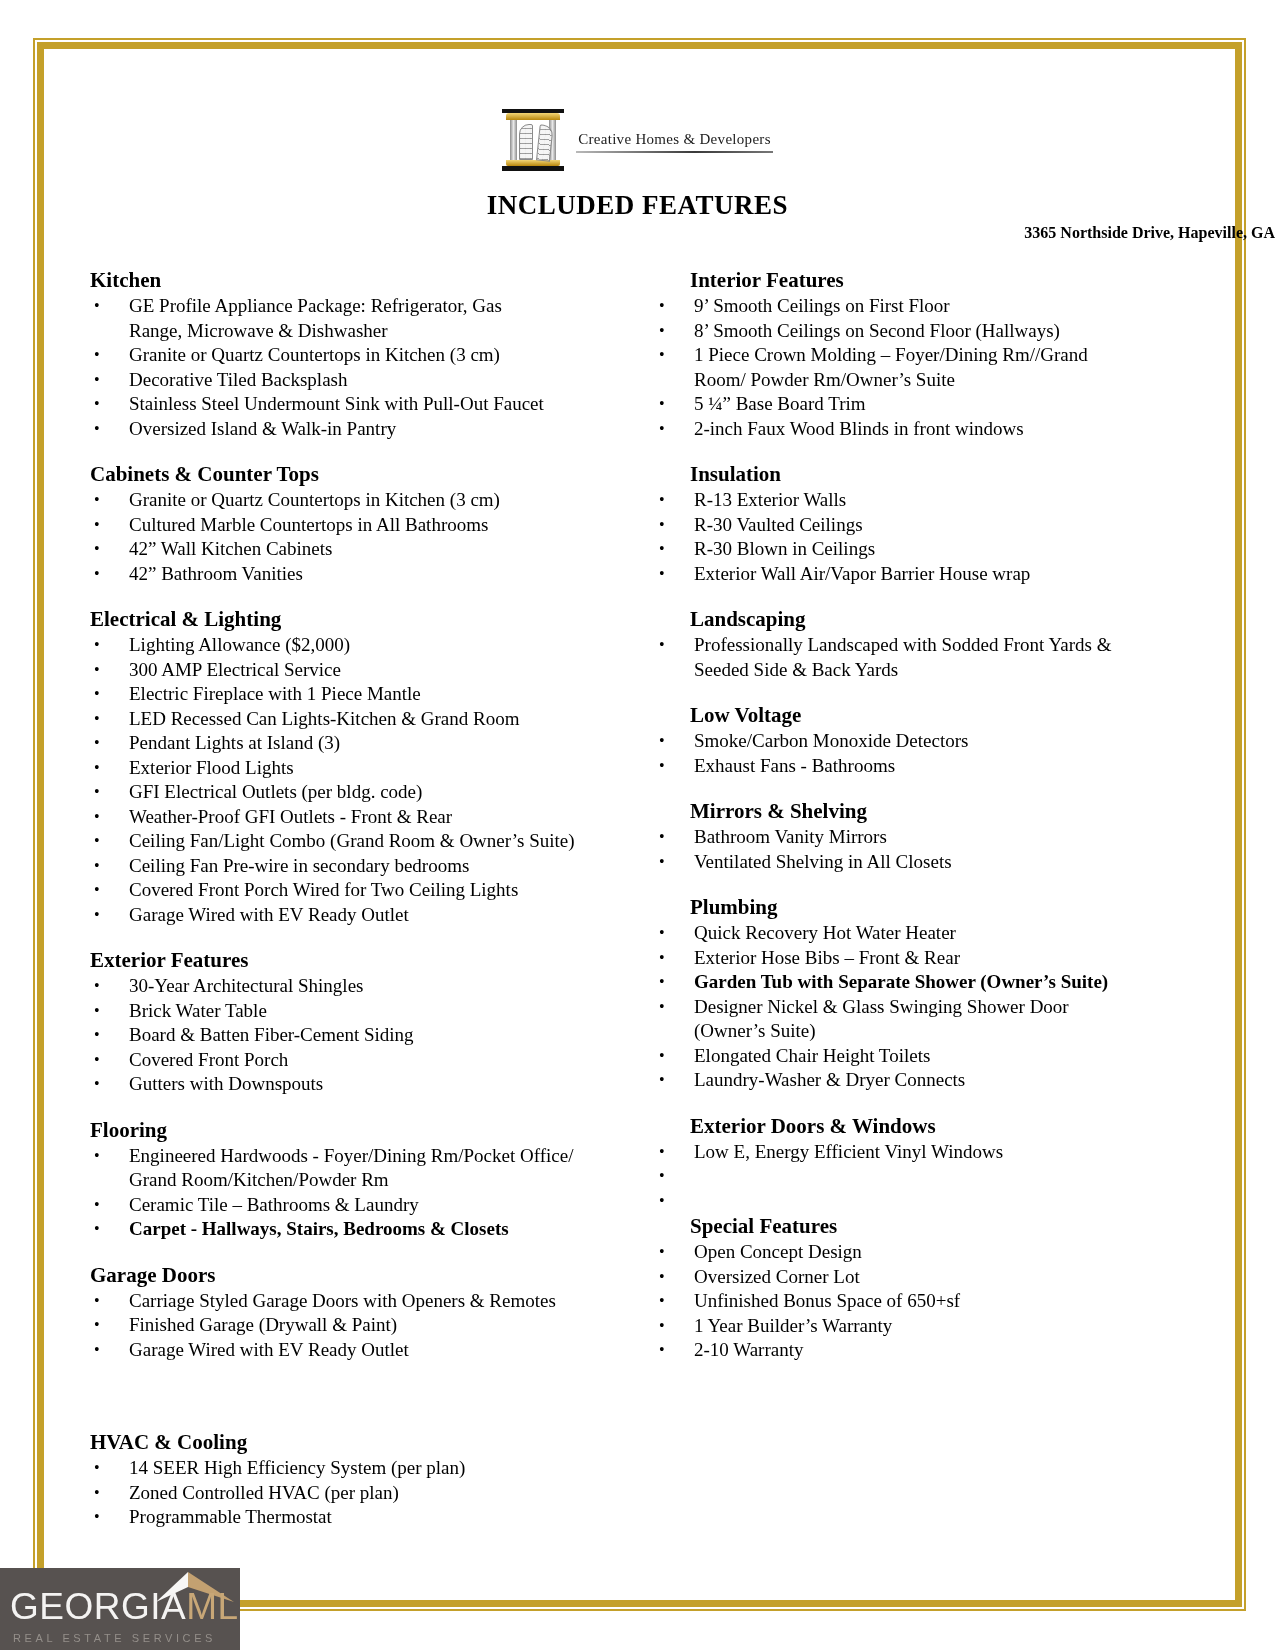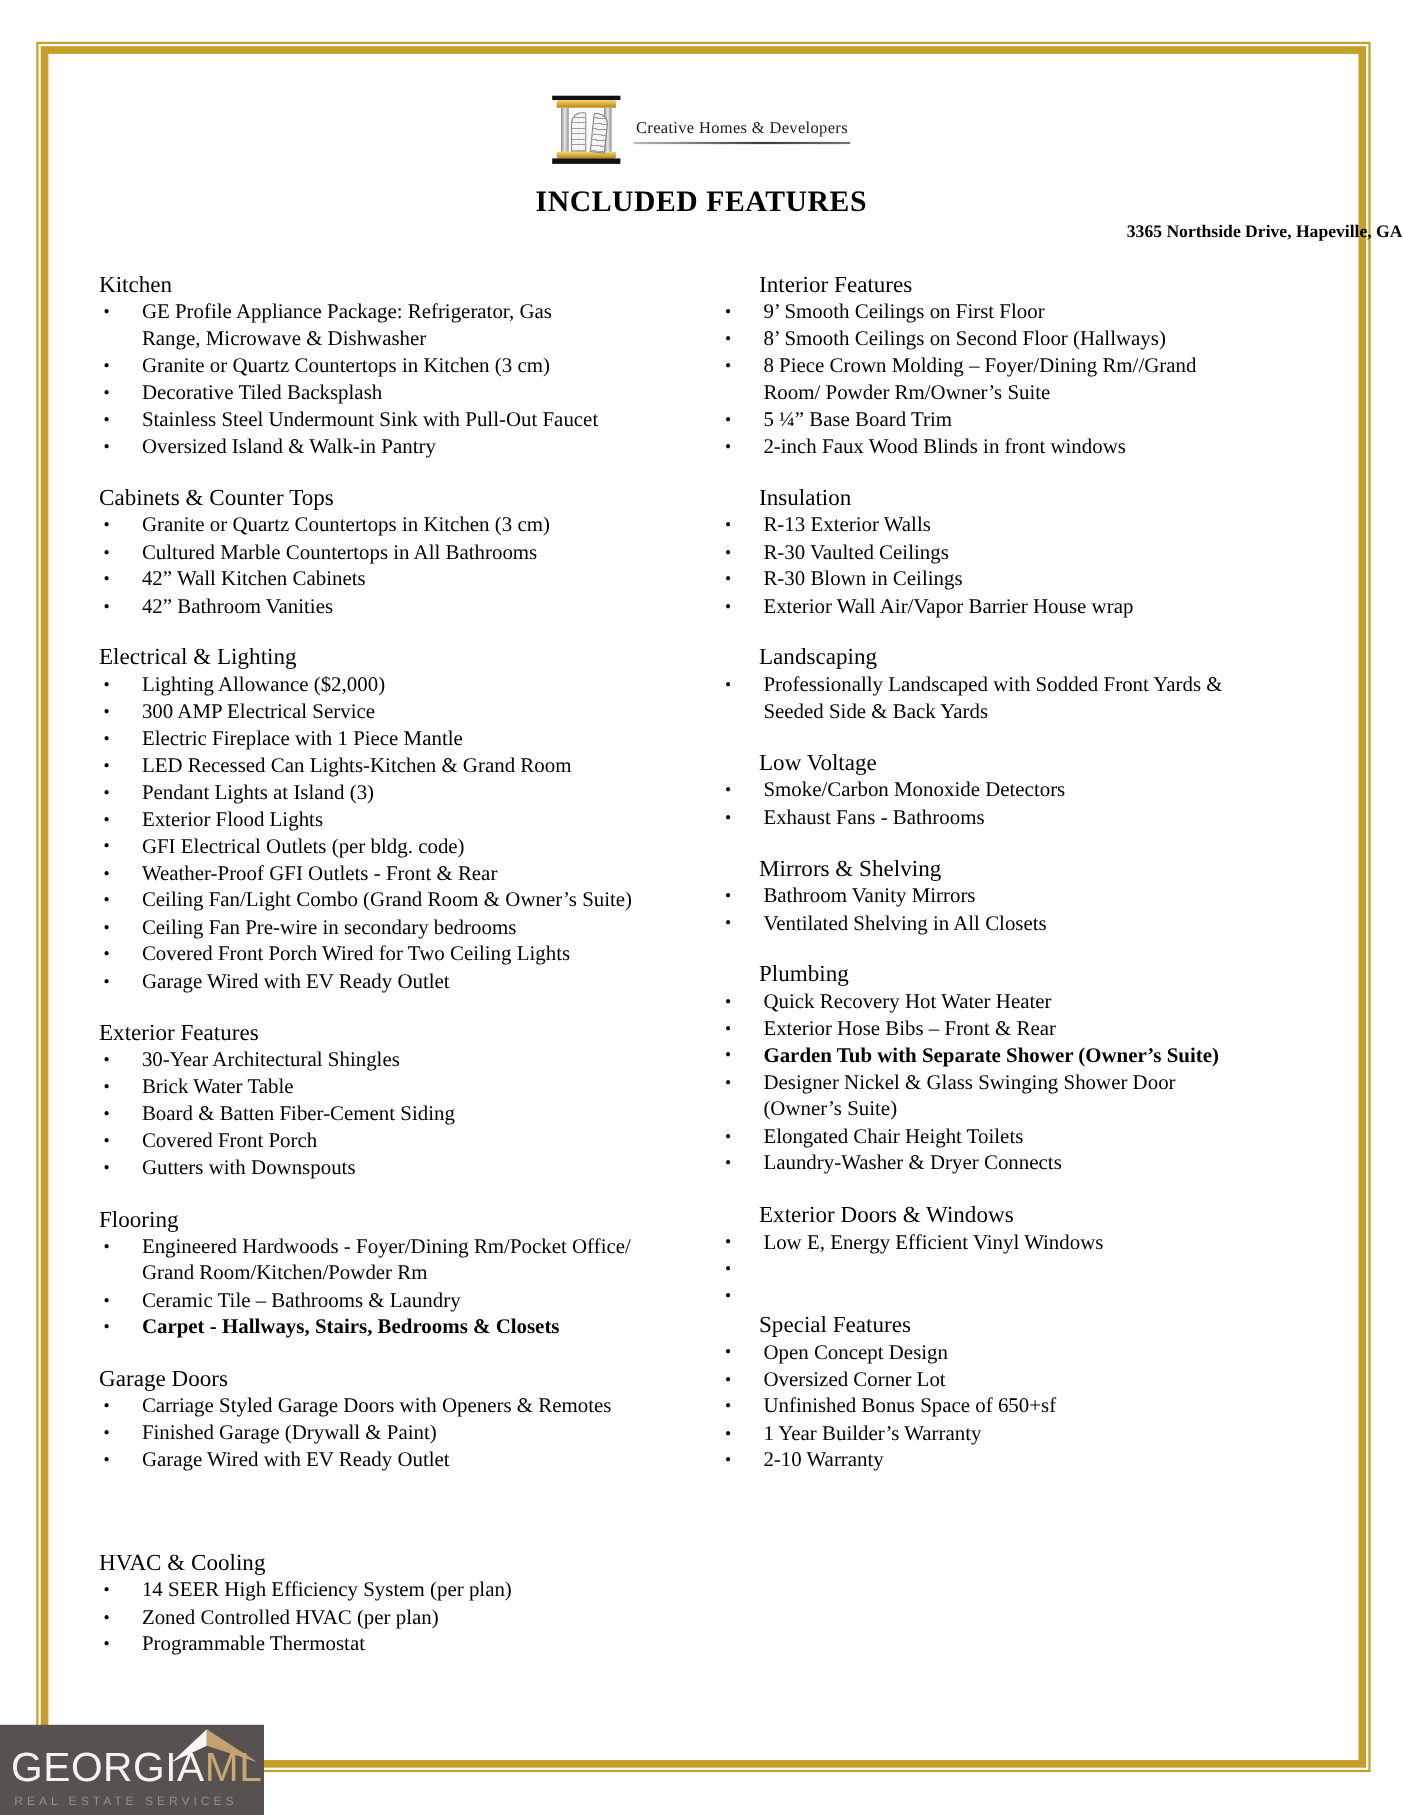--- a/index.html
+++ b/index.html
@@ -7,21 +7,21 @@
     width:1275px; height:1650px; position:relative; background:#fff;
     font-family:"Liberation Serif", serif; color:#000; overflow:hidden;
   }
   .page-frame {
     position:absolute; left:37px; top:42px; width:1205px; height:1565px;
     box-sizing:border-box;
     border:7px solid #C4A02A;
     outline:2px solid #C4A02A; outline-offset:2px;
     pointer-events:none;
   }
-  .content { position:relative; padding-top:86px; }
+  .content { position:relative; padding-top:108px; }
 
   
   .brand-row { display:flex; align-items:center; justify-content:center; gap:12px; height:68px; }
   .doorway { width:62px; height:66px; display:flex; flex-direction:column; align-items:center; }
   .dw-top-bar { width:100%; height:4px; background:#111; }
   .dw-cap { width:88%; height:7px; background:linear-gradient(#f3d677,#b8860b); border-radius:3px 3px 0 0; }
   .dw-body { width:74%; height:40px; display:flex; justify-content:space-between; align-items:flex-end; }
   .dw-col { width:7px; height:100%; background:linear-gradient(90deg,#8d8d8d,#e8e8e8,#8d8d8d); }
   .dw-doors { display:flex; gap:1px; align-items:flex-end; height:100%; padding:2px 0 0; }
   .door {
@@ -41,21 +41,21 @@
   
   .page-title { margin:14px 0 0; text-align:center; font-size:27px; font-weight:bold; letter-spacing:.5px; }
   .page-subtitle { margin:3px 0 0; text-align:right; font-size:16px; font-weight:bold; }
 
   
   .columns { display:flex; margin-top:26px; padding-left:90px; }
   .col { width:505px; }
   .col.right { margin-left:60px; }
 
   .feature-section .section-title {
-    margin:21px 0 2px; font-size:21px; font-weight:normal; line-height:24px;
+    margin:21px 0 2px; font-size:21px; font-weight:bold; line-height:24px;
   }
   .feature-section:first-child .section-title { margin-top:0; }
   .col.right .section-title { margin-left:35px; }
   .feature-section.gap-before .section-title { margin-top:68px; }
   .feature-section.tight .section-title { margin-top:1px; }
 
   .feature-list { list-style:none; margin:0; padding:0; }
   .feature-list li { display:flex; font-size:19px; line-height:24.5px; min-height:24.5px; }
   .bullet { flex:0 0 35px; padding-left:4px; font-size:16px; }
   .item-text { white-space:pre-line; max-width:470px; }
@@ -307,21 +307,21 @@
     <li>
         <span class="bullet">•</span>
         <span class="item-text">9’ Smooth Ceilings on First Floor</span>
       </li>
             <li>
         <span class="bullet">•</span>
         <span class="item-text">8’ Smooth Ceilings on Second Floor (Hallways)</span>
       </li>
             <li>
         <span class="bullet">•</span>
-        <span class="item-text">8 Piece Crown Molding – Foyer/Dining Rm//Grand
+        <span class="item-text">1 Piece Crown Molding – Foyer/Dining Rm//Grand
 Room/ Powder Rm/Owner’s Suite</span>
       </li>
             <li>
         <span class="bullet">•</span>
         <span class="item-text">5 ¼” Base Board Trim</span>
       </li>
             <li>
         <span class="bullet">•</span>
         <span class="item-text">2-inch Faux Wood Blinds in front windows</span>
       </li>

